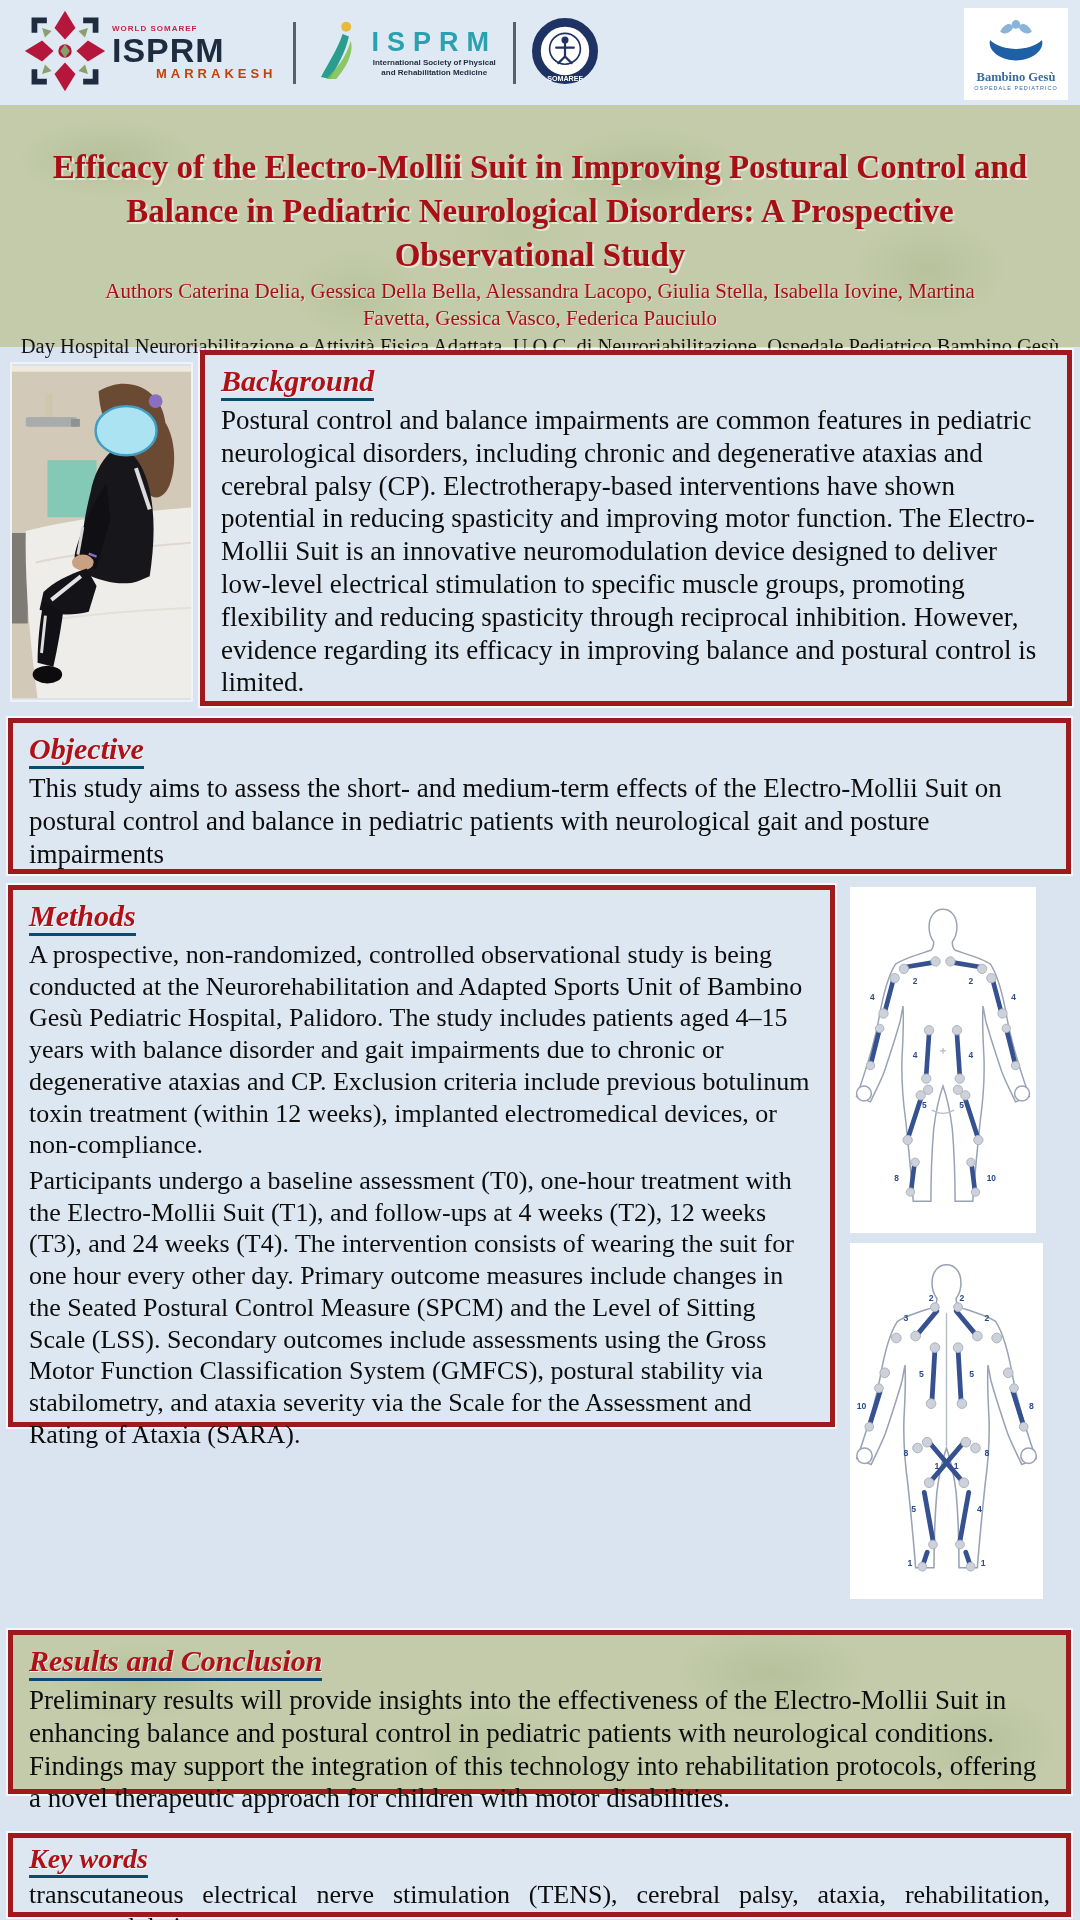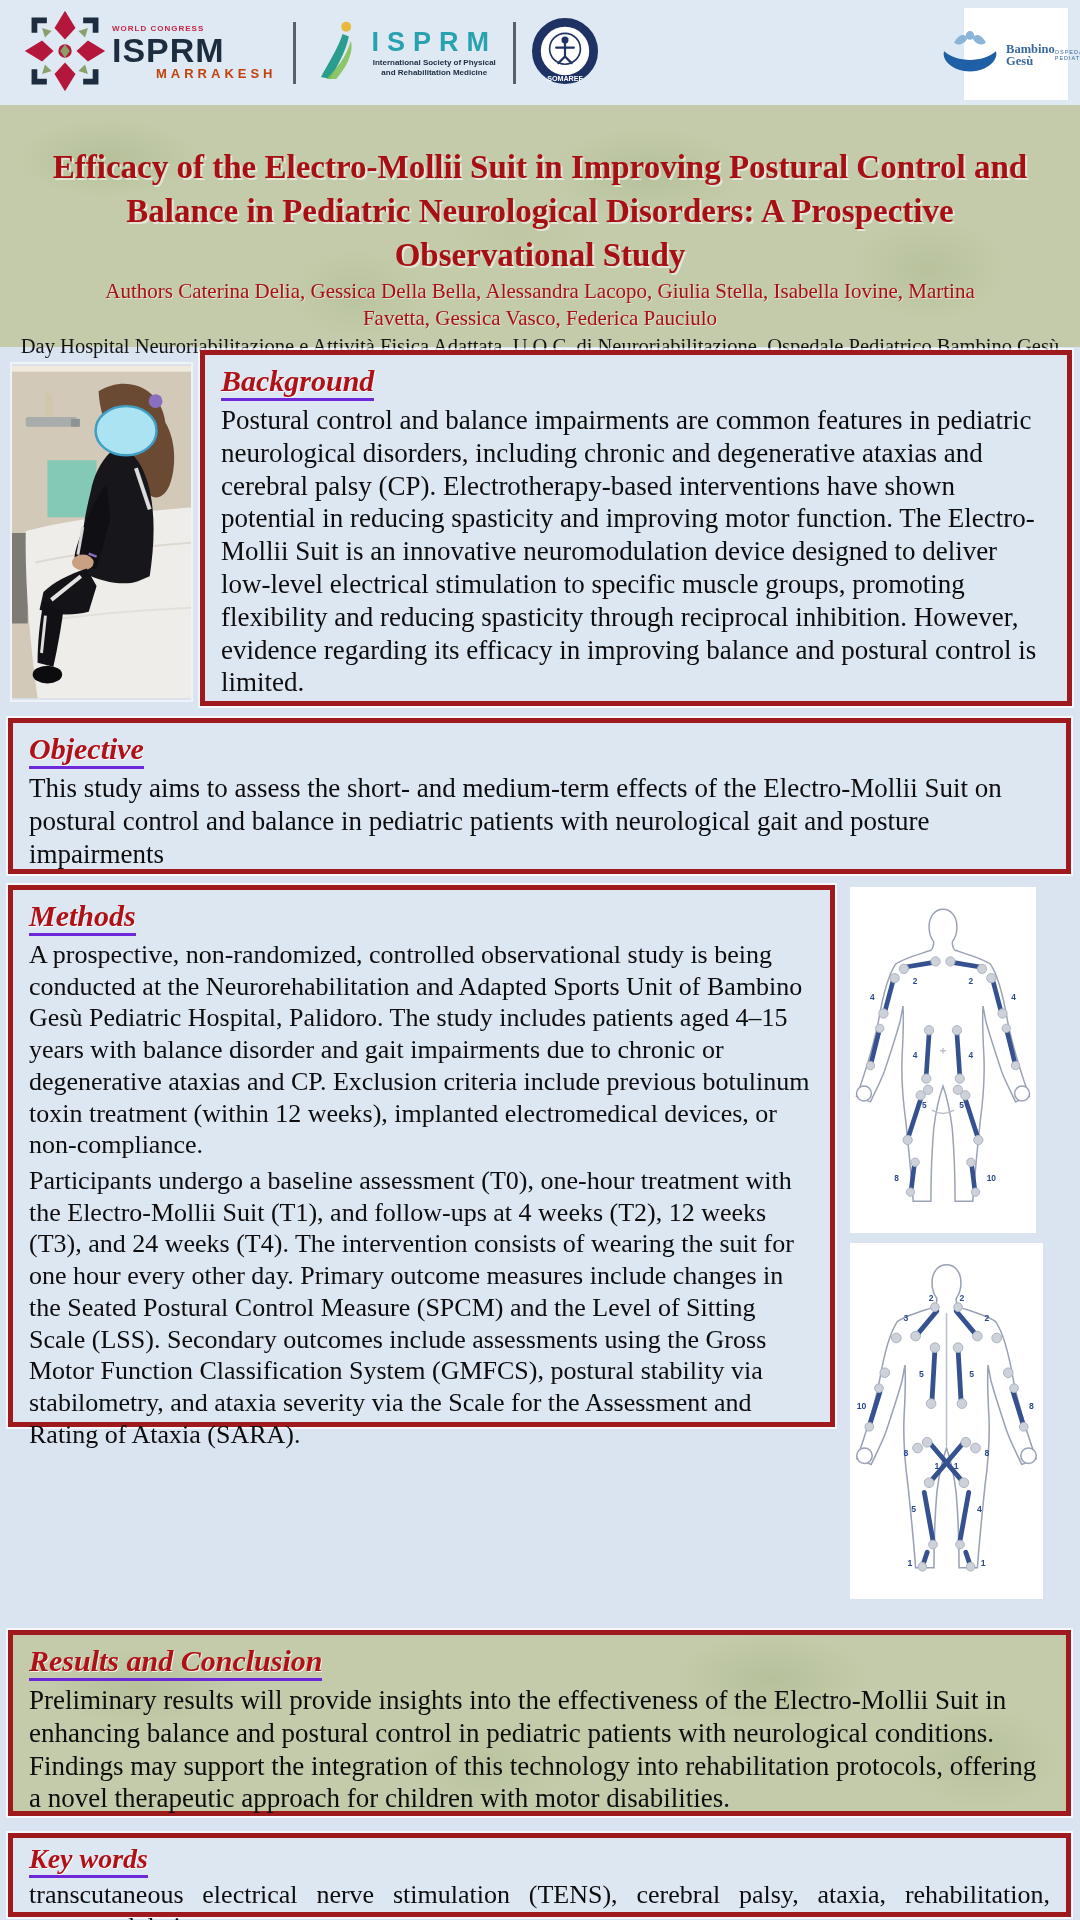--- a/index.html
+++ b/index.html
@@ -14,21 +14,21 @@
   .logo-congress { display:flex; align-items:center; margin-left:22px; }
   .congress-txt { margin-left:4px; line-height:1; }
   .congress-top { font-family:"Liberation Sans",sans-serif; font-size:8px; font-weight:bold; color:#c02742; letter-spacing:1px; }
   .congress-main { font-family:"Liberation Sans",sans-serif; font-size:34px; font-weight:bold; color:#1d2c3e; letter-spacing:1px; }
   .congress-sub { font-family:"Liberation Sans",sans-serif; font-size:13px; font-weight:bold; color:#c2410c; letter-spacing:4px;margin-left:44px; }
   .logo-society { display:flex; align-items:center; }
   .society-txt { margin-left:6px; }
   .society-main { font-family:"Liberation Sans",sans-serif; font-size:27px; font-weight:bold; color:#27a2ae; letter-spacing:8px; }
   .society-sub { font-family:"Liberation Sans",sans-serif; font-size:8px; font-weight:bold; color:#1d2c3e; line-height:1.25;text-align:center; }
   .hospital-card { position:absolute; right:12px; top:8px; width:104px; height:92px; background:#ffffff;
-    display:flex; flex-direction:row; align-items:center; justify-content:center; }
+    display:flex; flex-direction:column; align-items:center; justify-content:center; }
   .hospital-name { font-size:12.5px; color:#39699f; font-weight:bold; line-height:1; margin-top:2px; }
   .hospital-sub { font-family:"Liberation Sans",sans-serif; font-size:5.5px; color:#39699f; letter-spacing:1px; margin-top:2px; }
 
   
   .title-band { position:absolute; left:0; top:105px; width:1080px; height:242px;
     background-color:#c3cbaa;
     background-image:
       radial-gradient(ellipse 140px 60px at 10% 22%, rgba(172,183,142,.55), transparent 65%),
       radial-gradient(ellipse 100px 70px at 33% 78%, rgba(178,188,148,.5), transparent 65%),
       radial-gradient(ellipse 150px 70px at 60% 28%, rgba(171,182,141,.5), transparent 65%),
@@ -39,28 +39,28 @@
     text-shadow:2px 2px 0 rgba(255,255,255,.55); }
   .poster-authors { margin-top:0; font-size:21px; font-weight:normal; color:#a80f15; line-height:1.3;
     padding:0 78px; text-shadow:1px 1px 0 rgba(255,255,255,.5); }
   .poster-affiliation { margin-top:3px; font-size:20.5px; color:#141414; }
 
   
   .box { position:absolute; background:#dce7f2; border:5px solid #9f1a1d;
     box-shadow:0 0 0 2px rgba(255,255,255,.7); padding:6px 16px 8px; }
   .sec-h { font-style:italic; font-weight:bold; font-size:30px; color:#b01117;
     text-shadow:1px 1px 0 rgba(255,255,255,.8); line-height:1.3; }
-  .sec-h span { border-bottom:3px solid #6d28d9; padding-bottom:1px; }
+  .sec-h span { border-bottom:3px solid #0c4a6e; padding-bottom:1px; }
   .body-text { font-size:27px; line-height:1.215; color:#0d0d0d; margin-top:4px; }
 
   #box-background { left:200px; top:350px; width:872px; height:356px; }
   #box-objective  { left:8px;  top:718px; width:1063px; height:156px; }
   #box-methods    { left:8px;  top:885px; width:827px;  height:542px; }
   #box-methods .body-text { font-size:26px; line-height:1.22; }
-  #box-results    { left:8px;  top:1630px; width:1063px; height:186px;
+  #box-results    { left:8px;  top:1630px; width:1063px; height:164px;
     background-color:#c3cbaa;
     background-image:
       radial-gradient(ellipse 140px 60px at 12% 30%, rgba(172,183,142,.55), transparent 65%),
       radial-gradient(ellipse 120px 70px at 45% 75%, rgba(178,188,148,.5), transparent 65%),
       radial-gradient(ellipse 150px 70px at 72% 25%, rgba(171,182,141,.5), transparent 65%),
       radial-gradient(ellipse 120px 80px at 92% 70%, rgba(176,186,146,.55), transparent 65%); }
   #box-keywords   { left:8px; top:1833px; width:1063px; height:84px; padding-top:3px; }
   #box-keywords .sec-h { font-size:28px; }
   #box-keywords .body-text { font-size:26px; margin-top:2px; text-align:justify; text-align-last:justify; }
 
@@ -105,21 +105,21 @@
           </g>
           <g stroke="#1d2c3e" stroke-width="6" fill="none">
             <path d="M26,13 L13,13 L13,26"></path>
             <path d="M64,13 L77,13 L77,26"></path>
             <path d="M26,77 L13,77 L13,64"></path>
             <path d="M64,77 L77,77 L77,64"></path>
           </g>
         </svg>
       </span>
       <span class="congress-txt">
-        <div class="congress-top">WORLD CONGRESS</div>
+        <div class="congress-top">WORLD SOMAREF</div>
         <div class="congress-main">ISPRM</div>
         <div class="congress-sub">MARRAKESH</div>
       </span>
     </div>
 
     <div class="vdiv"></div>
 
     <div class="logo-society">
       <span>
         <svg width="54" height="68" viewBox="0 0 60 70">

